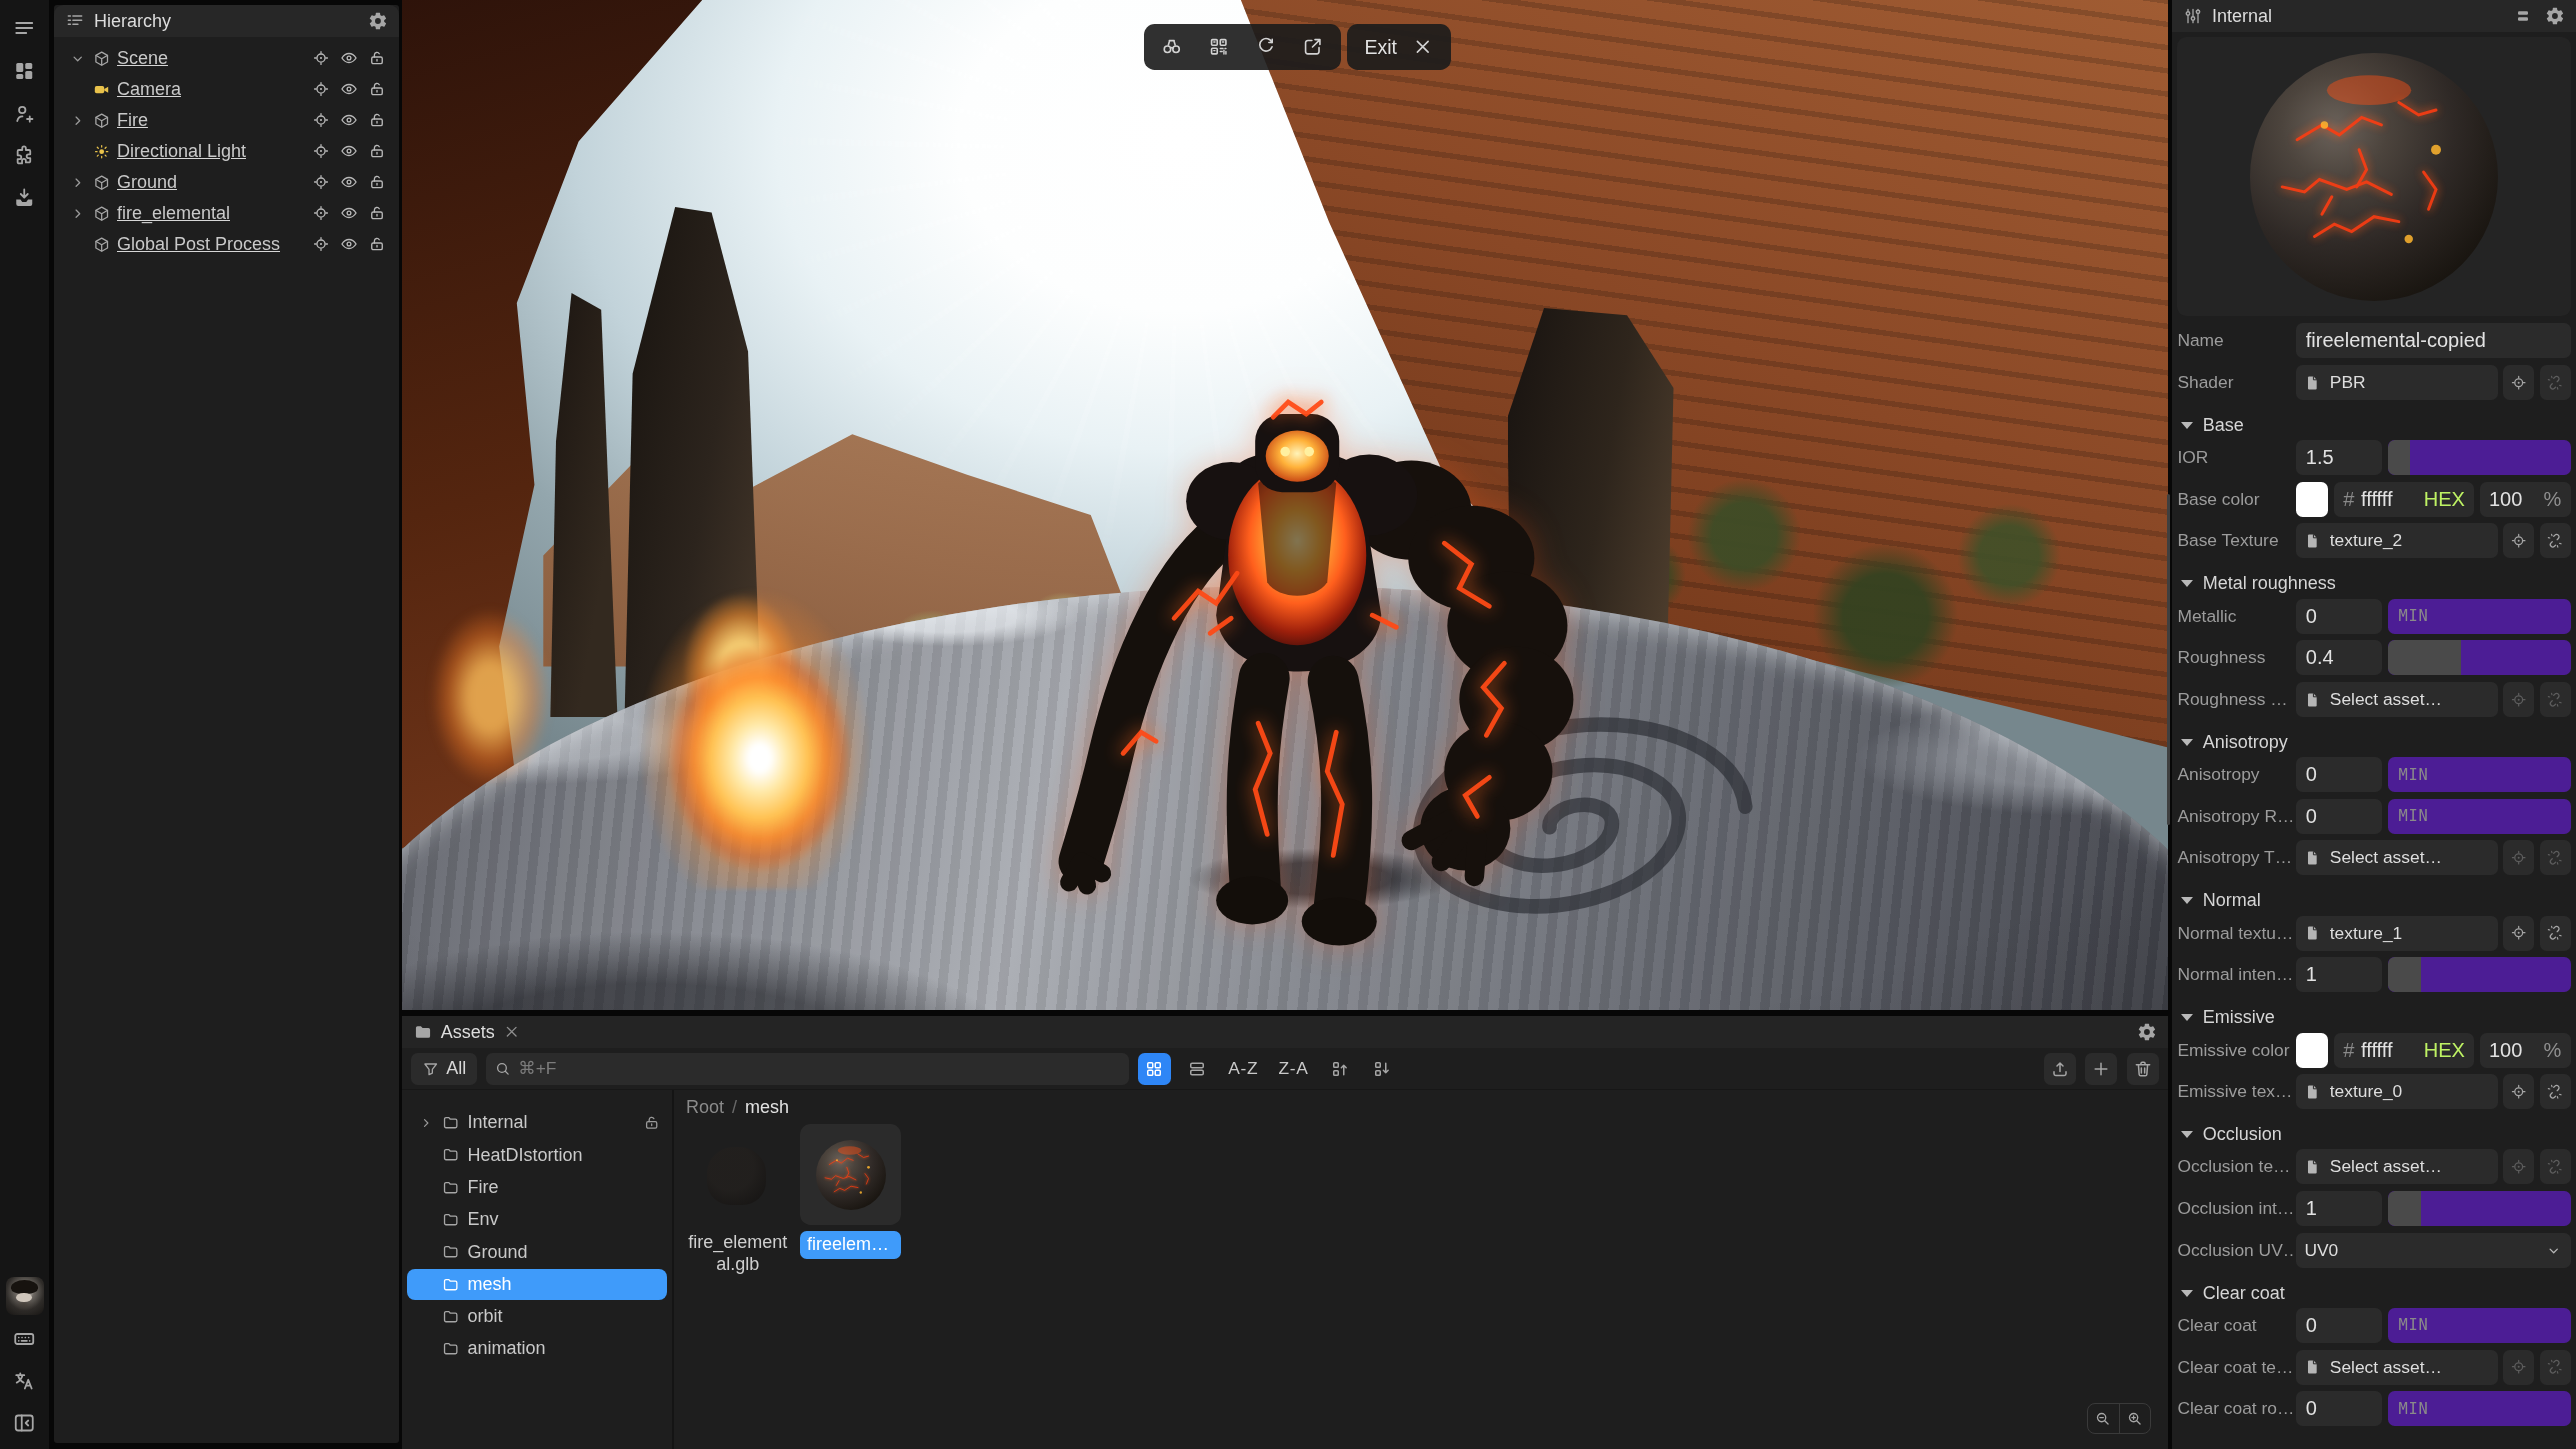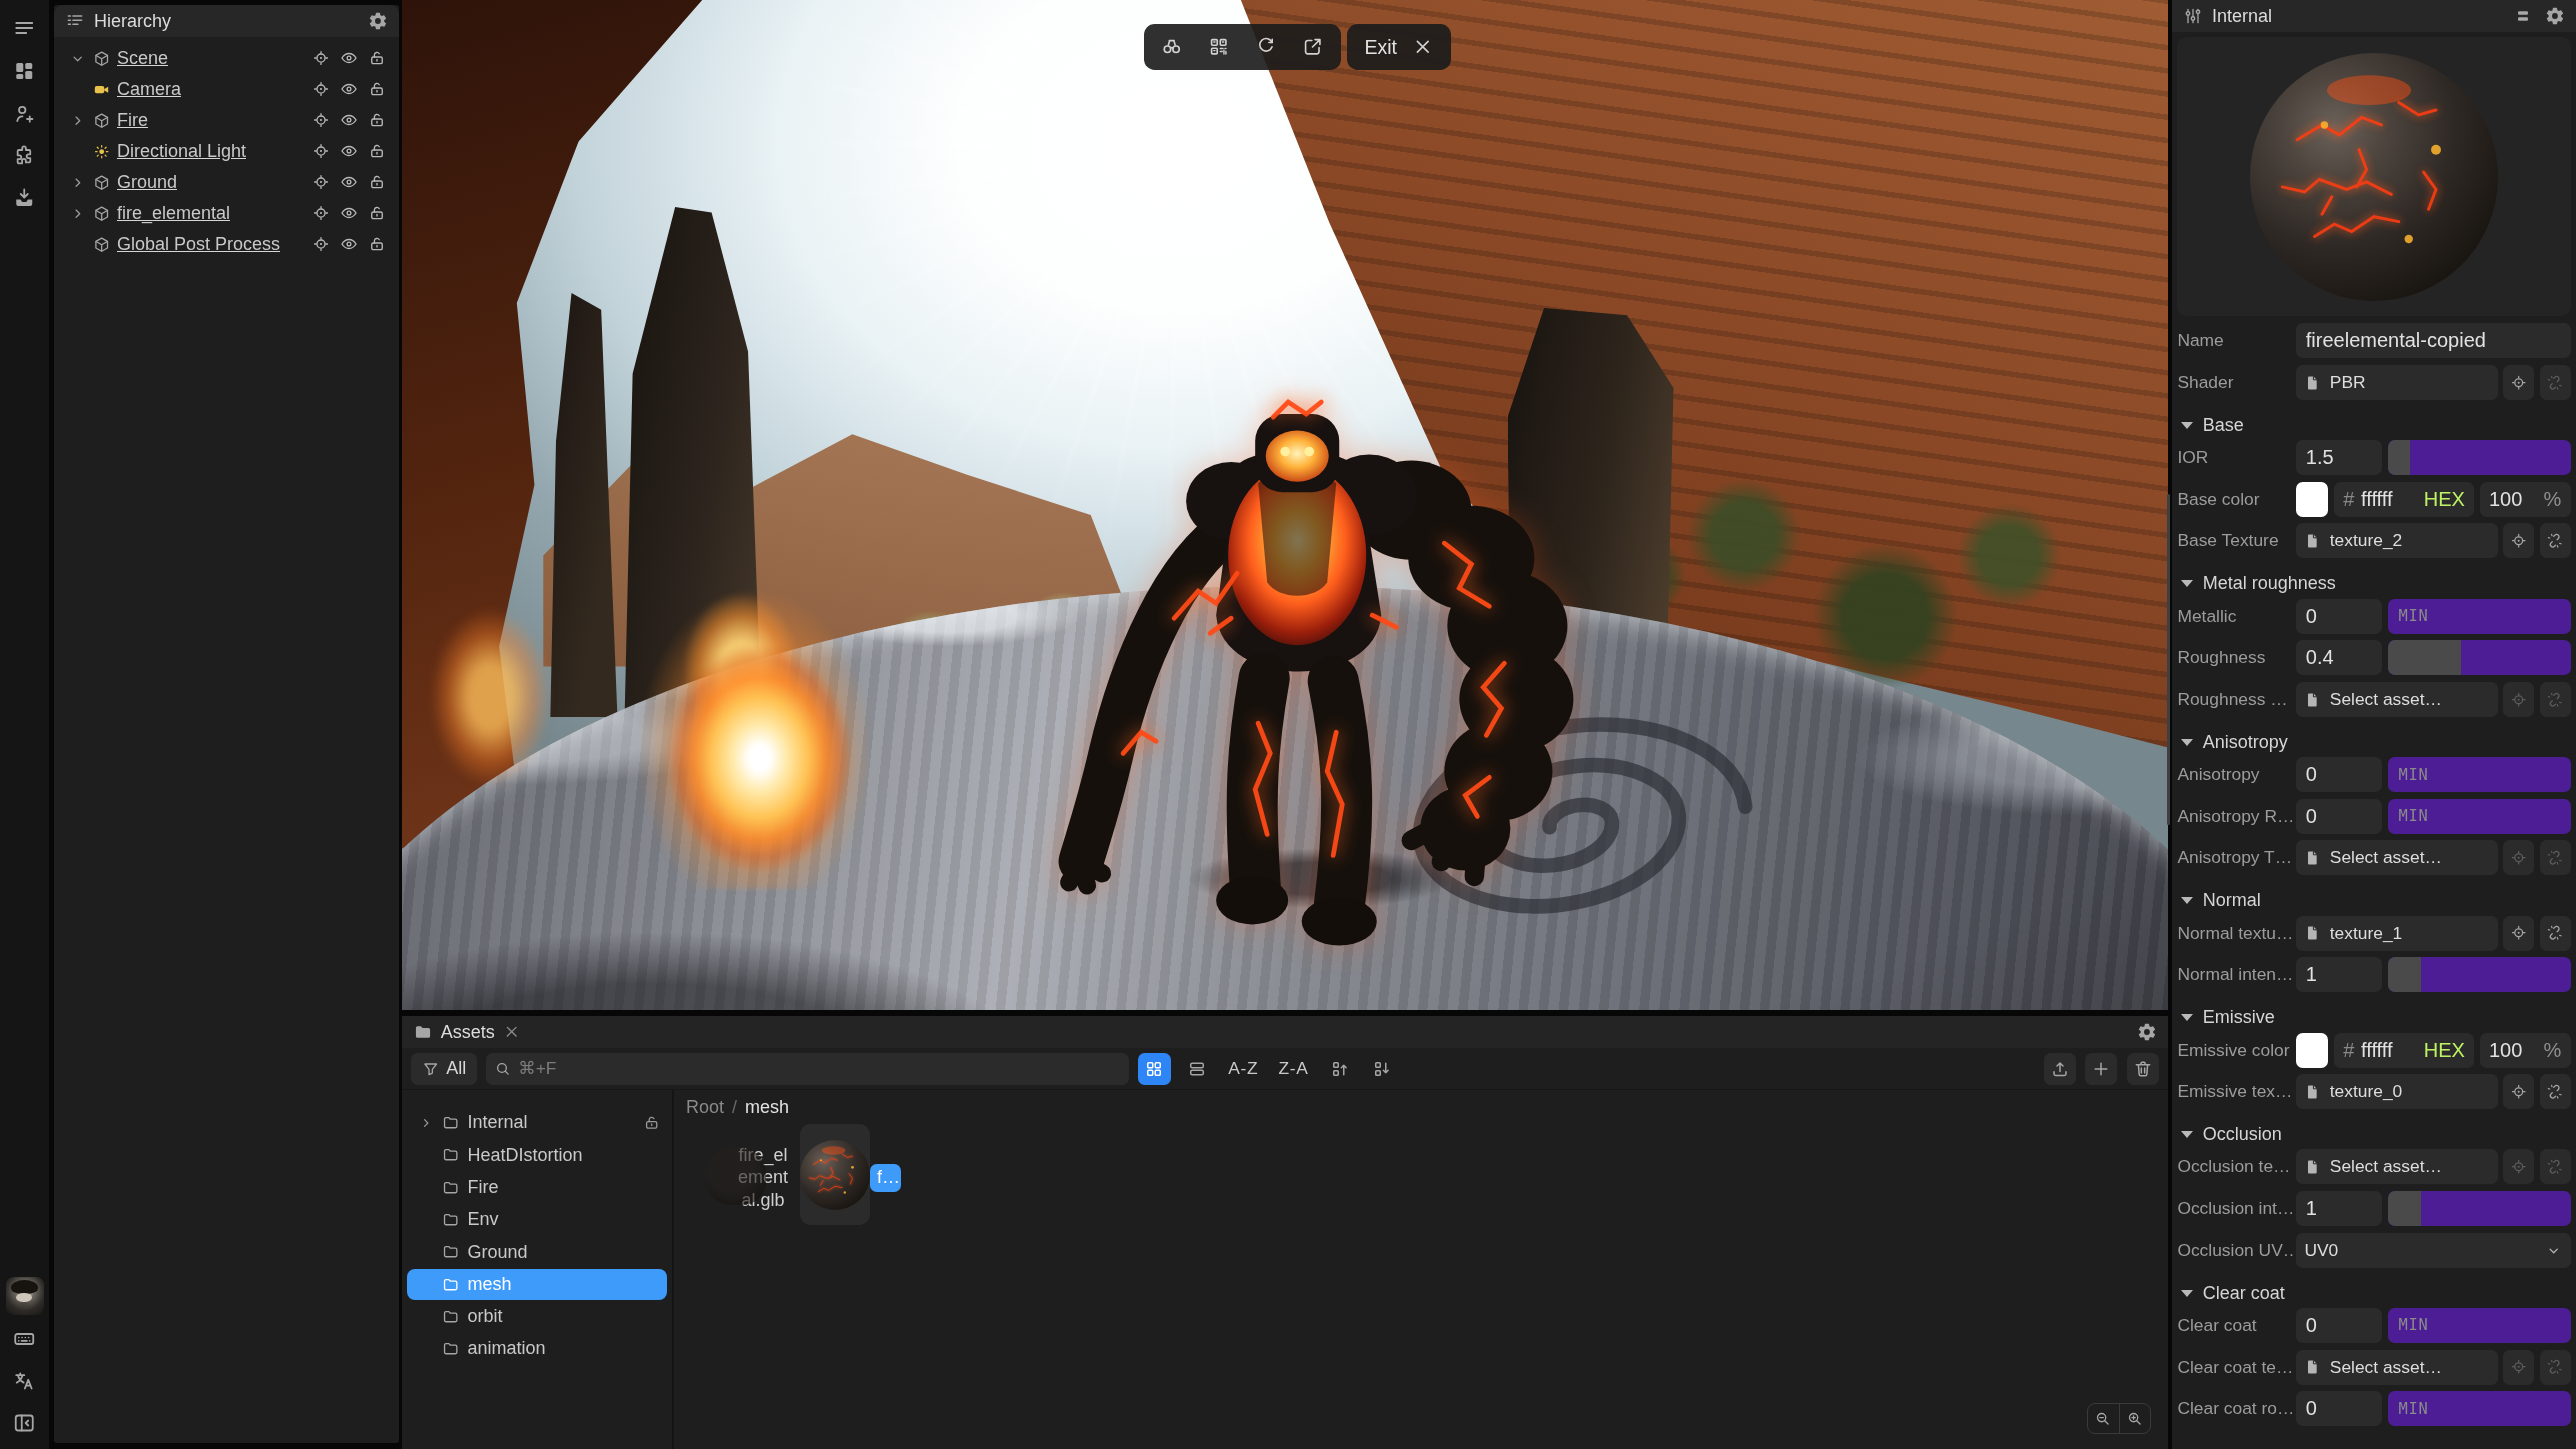--- a/index.html
+++ b/index.html
@@ -121,21 +121,21 @@
   .frow .label { flex:1; font-size:18px; }
   .frow.selected { background:#3f9bfa; color:#fff; }
   .frow.selected .ic, .frow.selected .chev { color:#fff; }
   #tree-divider { width:2px; background:#141414; flex:none; }
   #asset-content { flex:1; position:relative; padding:6.7px 12px; }
   #breadcrumb { display:flex; gap:8px; align-items:center; font-size:18px; }
   #breadcrumb .root { color:#8a8a8a; }
   #breadcrumb .sep { color:#6a6a6a; }
   #breadcrumb .cur { color:#e2e2e2; }
   #asset-items { display:flex; gap:12px; margin-top:6.7px; padding-left:1.3px; }
-  .aitem { width:101px; display:flex; flex-direction:row; align-items:center; }
+  .aitem { width:101px; display:flex; flex-direction:column; align-items:flex-end; }
   .aitem .thumb { width:101px; height:101px; border-radius:10.7px; position:relative; }
   .thumb.material { background:#2b2b2b; display:flex; align-items:center; justify-content:center; }
   .thumb.model { background:transparent; }
   .thumb.model::before { content:""; position:absolute; left:20px; top:23px; width:59px; height:58px; border-radius:45% 45% 40% 40%;
     background: radial-gradient(circle at 40% 35%, #24201d 0 45%, #151210 80%); opacity:.6; }
   .aitem .alabel { margin-top:5.4px; text-align:center; font-size:18px; color:#cfcfcf; line-height:1.25; word-break:break-all; width:101px; }
   .aitem .alabel.selected { background:#3f9bfa; color:#fff; border-radius:6.7px; padding:2.7px 6.7px; width:auto; max-width:101px;
     white-space:nowrap; overflow:hidden; text-overflow:ellipsis; word-break:normal; }
   .sphere { border-radius:50%; position:relative; overflow:hidden;
     background: radial-gradient(circle at 34% 30%, #6b625a 0%, #4c443d 22%, #2f2926 50%, #18140f 80%, #0c0a08 100%); }

